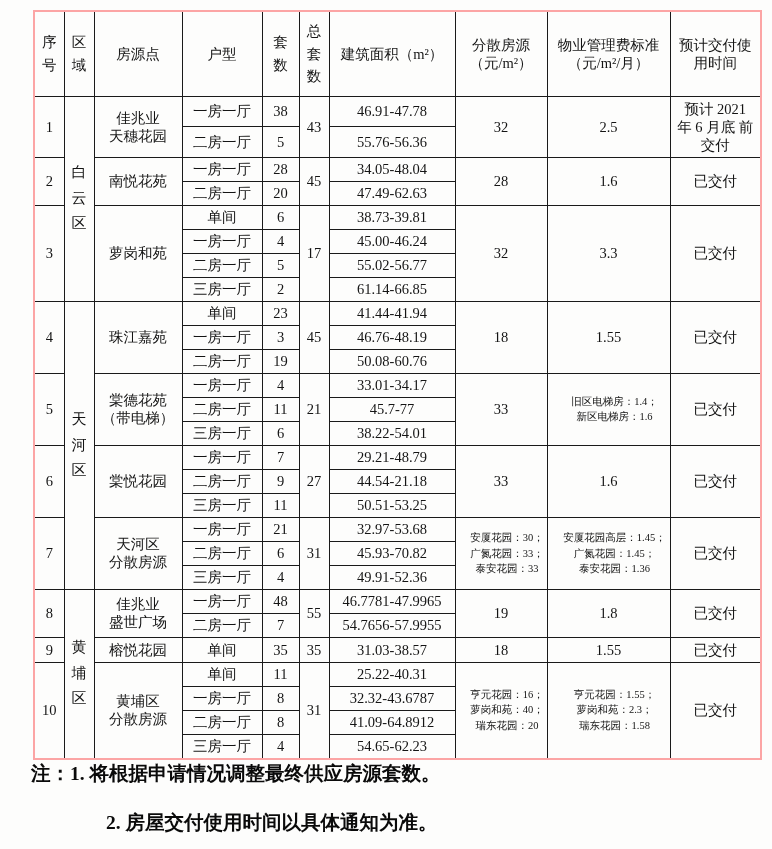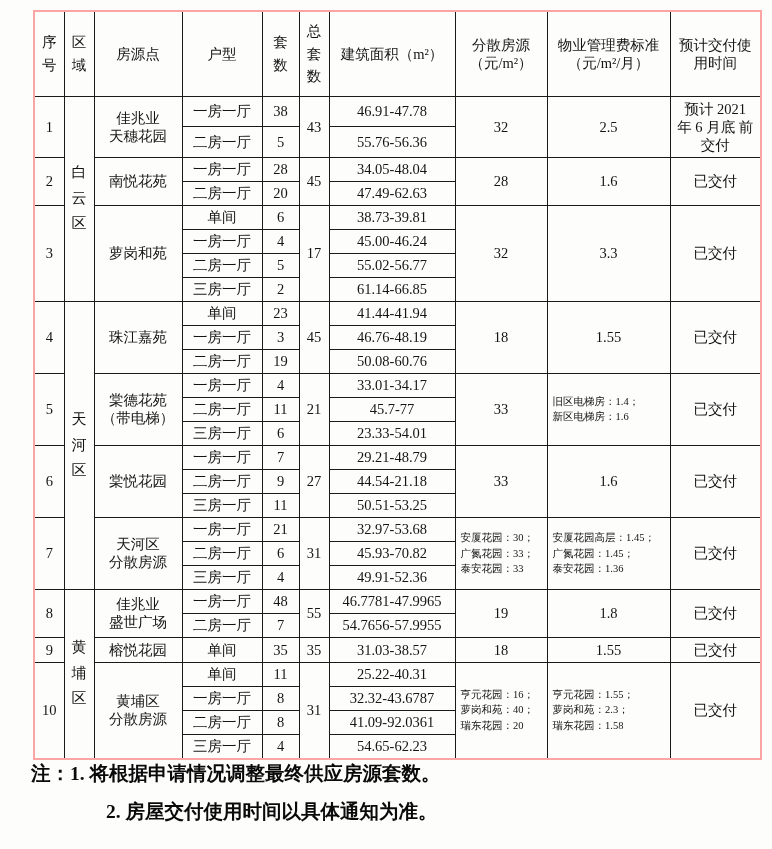--- a/index.html
+++ b/index.html
@@ -20,32 +20,32 @@
     padding:1px 2px;overflow:hidden;
     font-weight:normal;
   }
   thead tr{height:85px;}
   tbody tr{height:24px;}
   tbody tr.h30{height:30px;}
   .vstack{display:inline-block;width:1.1em;word-break:break-all;line-height:1.55;}
   .region .vstack{line-height:1.7;font-size:15px;}
   .pre{white-space:pre-line;}
   .small{
-    font-size:10.5px;text-align:left;line-height:1.5;
-    white-space:pre-line;padding-left:5px;
+    font-size:10.5px;text-align:center;line-height:1.5;
+    white-space:pre-line;padding-left:14px;
   }
   .delivery{padding:3px 6px;}
   .notes{
     position:absolute;left:31px;top:762px;width:710px;
     font-weight:bold;font-size:19.5px;line-height:1.2;
     color:#0a0a0a;
   }
   .note-line1{display:flex;}
   .note-label{white-space:nowrap;}
-  .note-line2{margin-left:75px;margin-top:15px;}
+  .note-line2{margin-left:75px;margin-top:26px;}
 </style>
 </head>
 <body>
 
 <div class="table-wrap">
 <table>
   <colgroup>
     <col style="width:30px">
         <col style="width:30px">
         <col style="width:88px">
@@ -173,21 +173,21 @@
       <td rowspan="3" class="delivery">已交付</td>
     </tr>
     <tr>
       <td>二房一厅</td>
       <td>11</td>
       <td>45.7-77</td>
     </tr>
     <tr>
       <td>三房一厅</td>
       <td>6</td>
-      <td>23.33-54.01</td>
+      <td>38.22-54.01</td>
     </tr>
 
     <tr>
       <td rowspan="3">6</td>
       <td rowspan="3" class="pre">棠悦花园</td>
       <td>一房一厅</td>
       <td>7</td>
       <td rowspan="3">27</td>
       <td>29.21-48.79</td>
       <td rowspan="3">33</td>
@@ -280,21 +280,21 @@
       <td rowspan="4" class="delivery">已交付</td>
     </tr>
     <tr>
       <td>一房一厅</td>
       <td>8</td>
       <td>32.32-43.6787</td>
     </tr>
     <tr>
       <td>二房一厅</td>
       <td>8</td>
-      <td>41.09-92.0361</td>
+      <td>41.09-64.8912</td>
     </tr>
     <tr>
       <td>三房一厅</td>
       <td>4</td>
       <td>54.65-62.23</td>
     </tr>
   </tbody>
 </table>
 </div>
 

